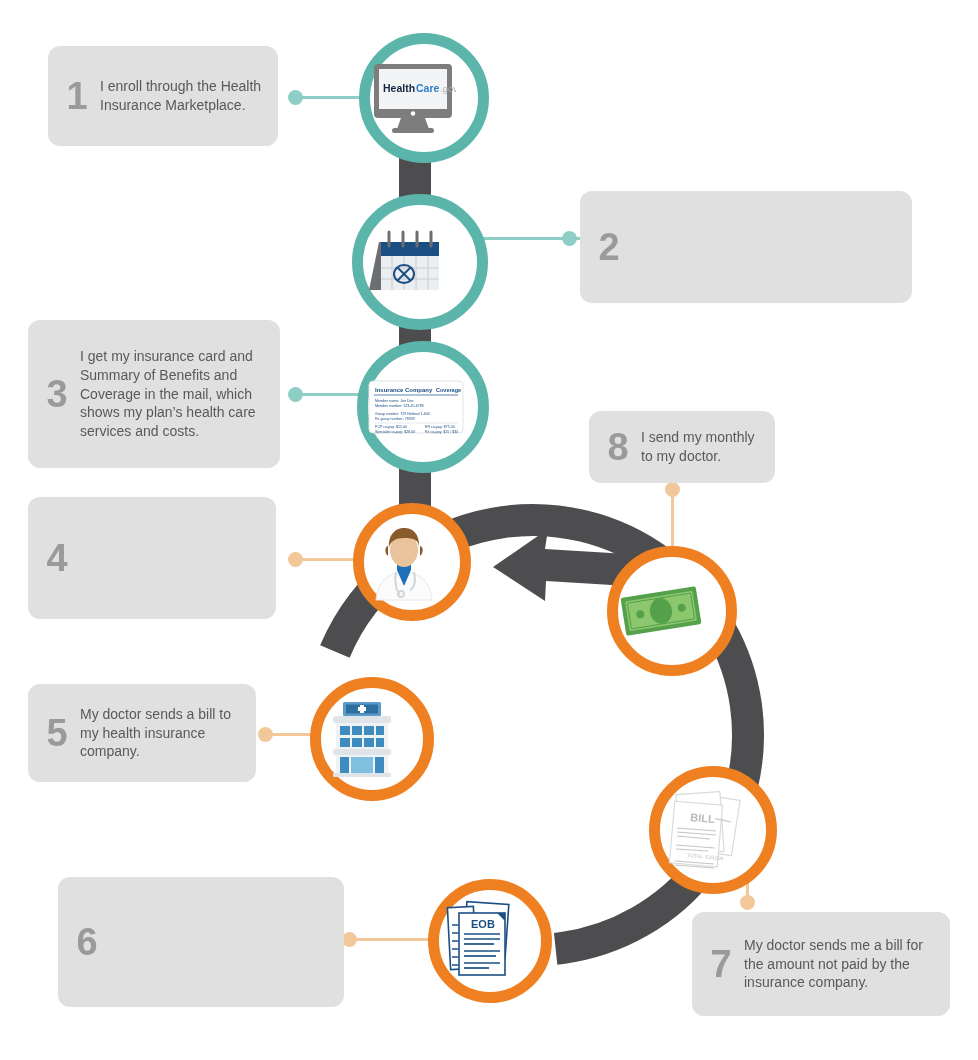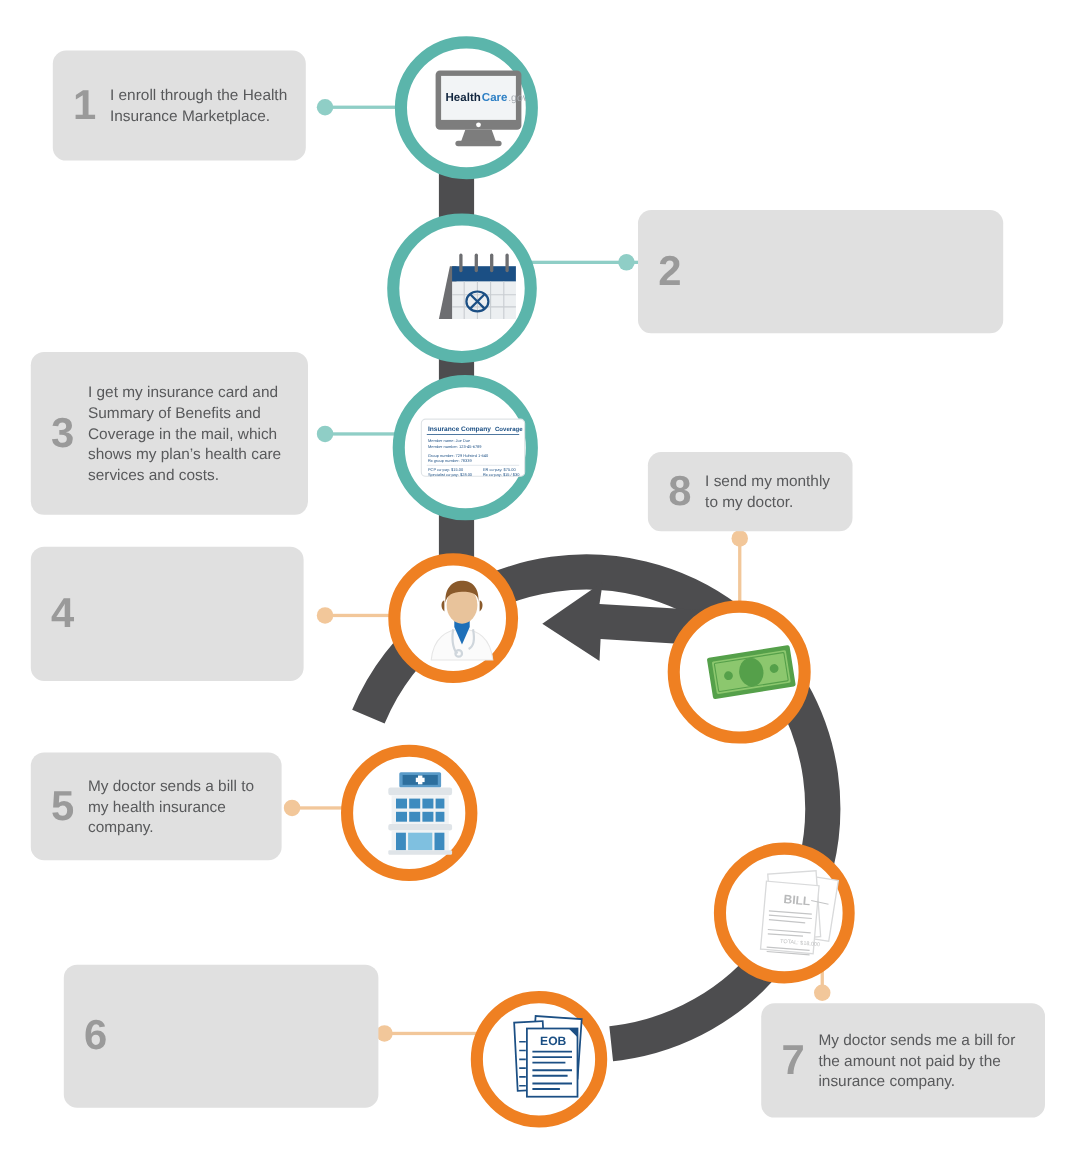--- a/index.html
+++ b/index.html
@@ -44,21 +44,21 @@
   .dot{position:absolute;width:15px;height:15px;border-radius:50%;}
   .dot.teal{background:#8fcec6;}
   .dot.orange{background:#f2c79a;}
 
   
   .node{
     position:absolute;
     border-radius:50%;
     background:#ffffff;
     box-sizing:border-box;
-    display:flex;align-items:center;justify-content:flex-end;
+    display:flex;align-items:center;justify-content:flex-start;
     z-index:5;
   }
   .node.teal{border:11px solid #5bb5ab;}
   .node.orange{border:11px solid #ef8022;}
 
   .svgwrap{position:absolute;left:0;top:0;width:978px;height:1060px;z-index:1;pointer-events:none;}
   .iconsvg{display:block;}
 </style>
 </head>
 <body>
@@ -259,21 +259,21 @@
         <line x1="15" y1="74" x2="54" y2="77"></line>
         <line x1="15" y1="78" x2="54" y2="81"></line>
       </g>
       <text x="27" y="70" font-family="Liberation Sans, sans-serif" font-size="5" fill="#bdbebf" transform="rotate(5 27 70)">TOTAL: $18,000</text>
     </svg>
   </div>
 
   <div class="callout" style="left:58px;top:877px;width:286px;height:130px;">
     <div class="num">6</div>
   </div>
-  <div class="node orange" style="left:428px;top:901px;width:124px;height:124px;">
+  <div class="node orange" style="left:428px;top:879px;width:124px;height:124px;">
     <svg class="iconsvg" width="82" height="84" viewBox="0 0 82 84">
       <g fill="#ffffff" stroke="#1b4f84" stroke-width="1.6">
         <rect x="26" y="4" width="42" height="54" transform="rotate(4 47 31)"></rect>
         <rect x="10" y="8" width="26" height="62" transform="rotate(-3 23 39)"></rect>
         <rect x="20" y="14" width="46" height="62"></rect>
       </g>
       <path d="M58 14 L66 14 L66 22 Z" fill="#1b4f84"></path>
       <text x="32" y="29" font-family="Liberation Sans, sans-serif" font-size="11" font-weight="bold" fill="#1b4f84">EOB</text>
       <g stroke="#1b4f84" stroke-width="1.7">
         <line x1="25" y1="35" x2="61" y2="35"></line>

